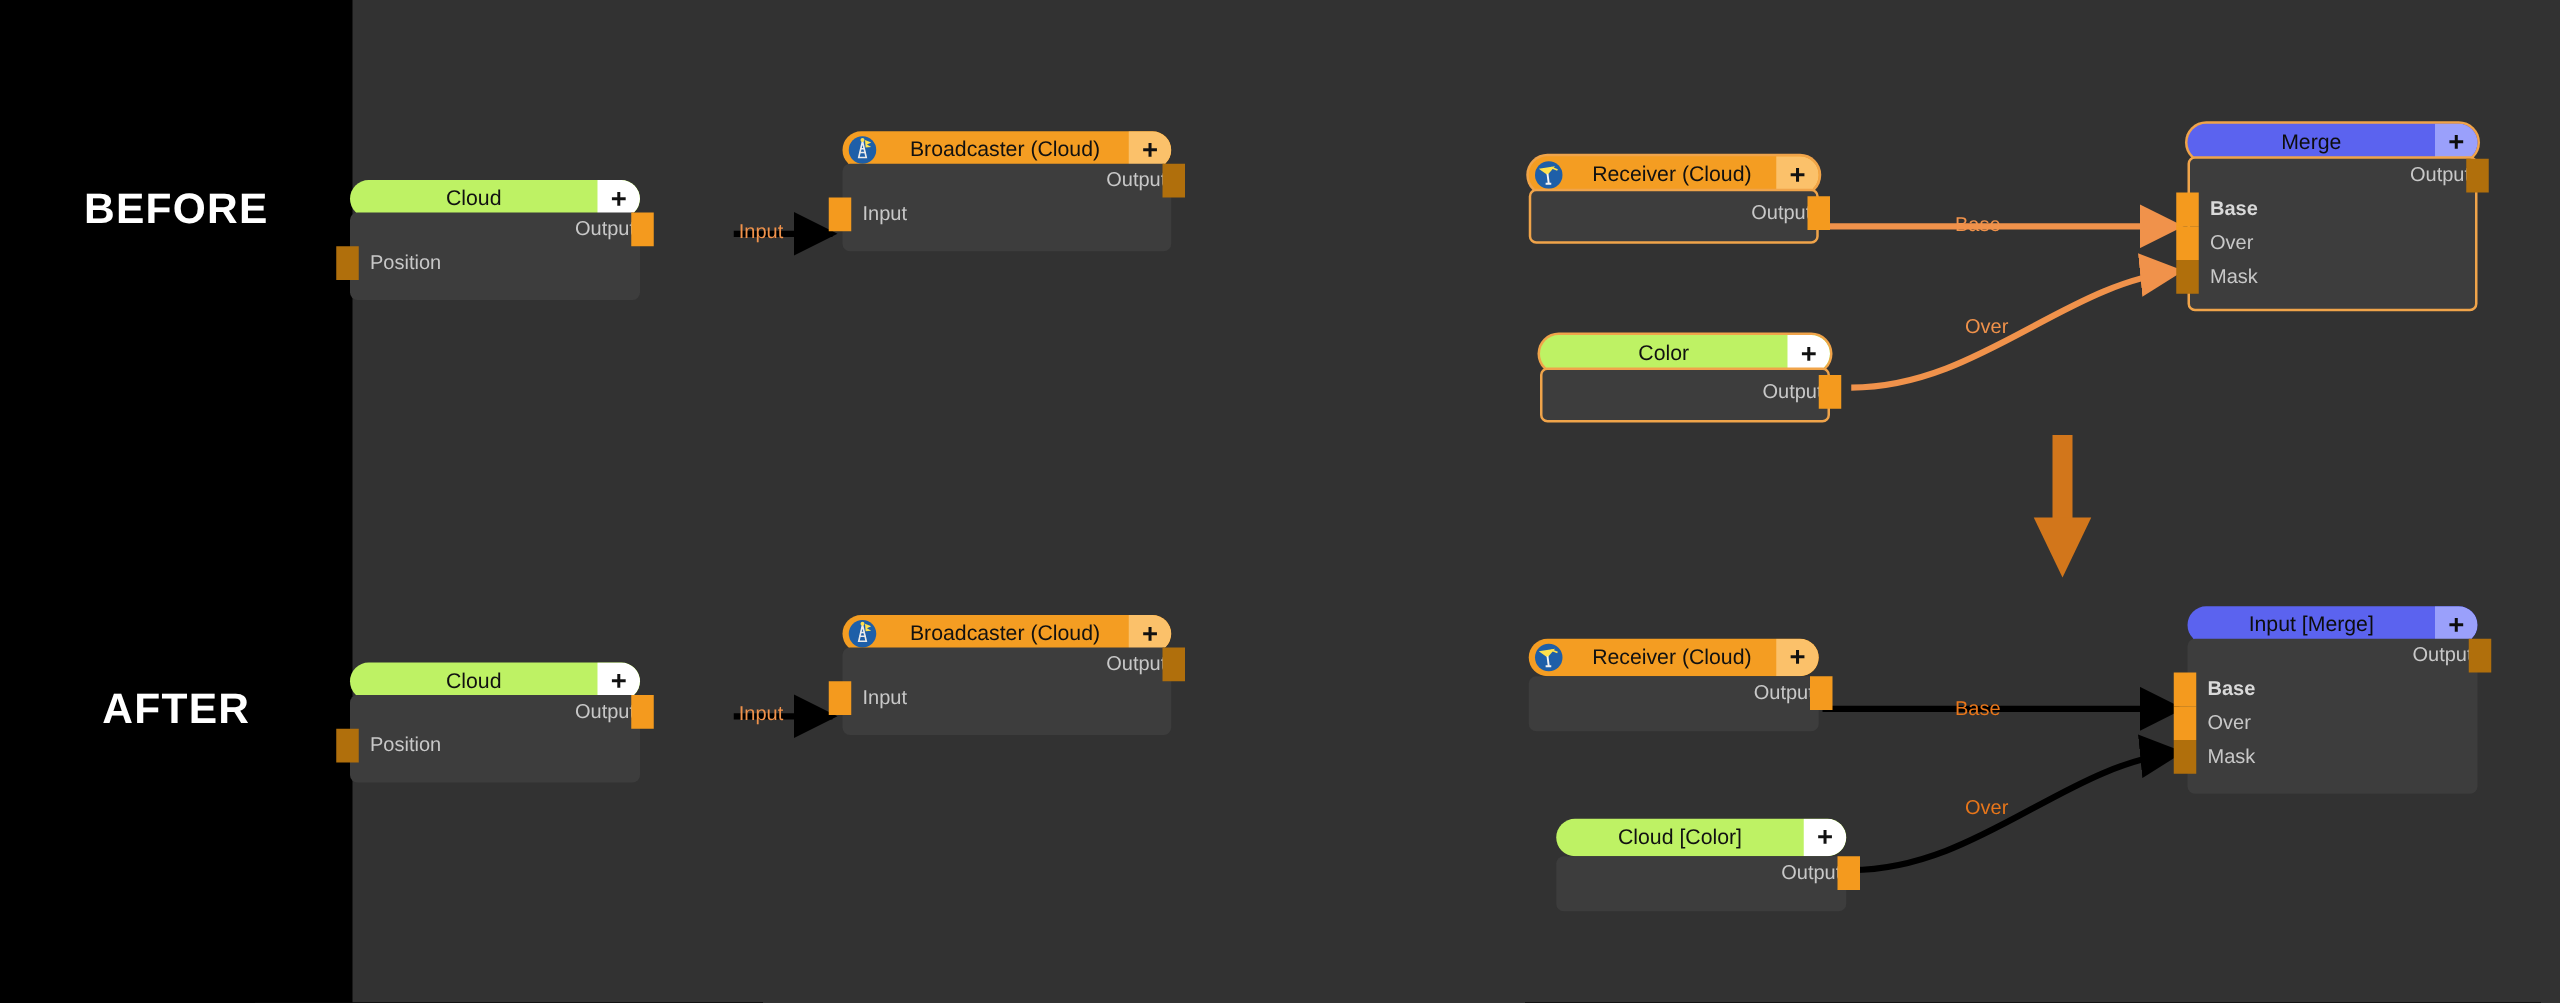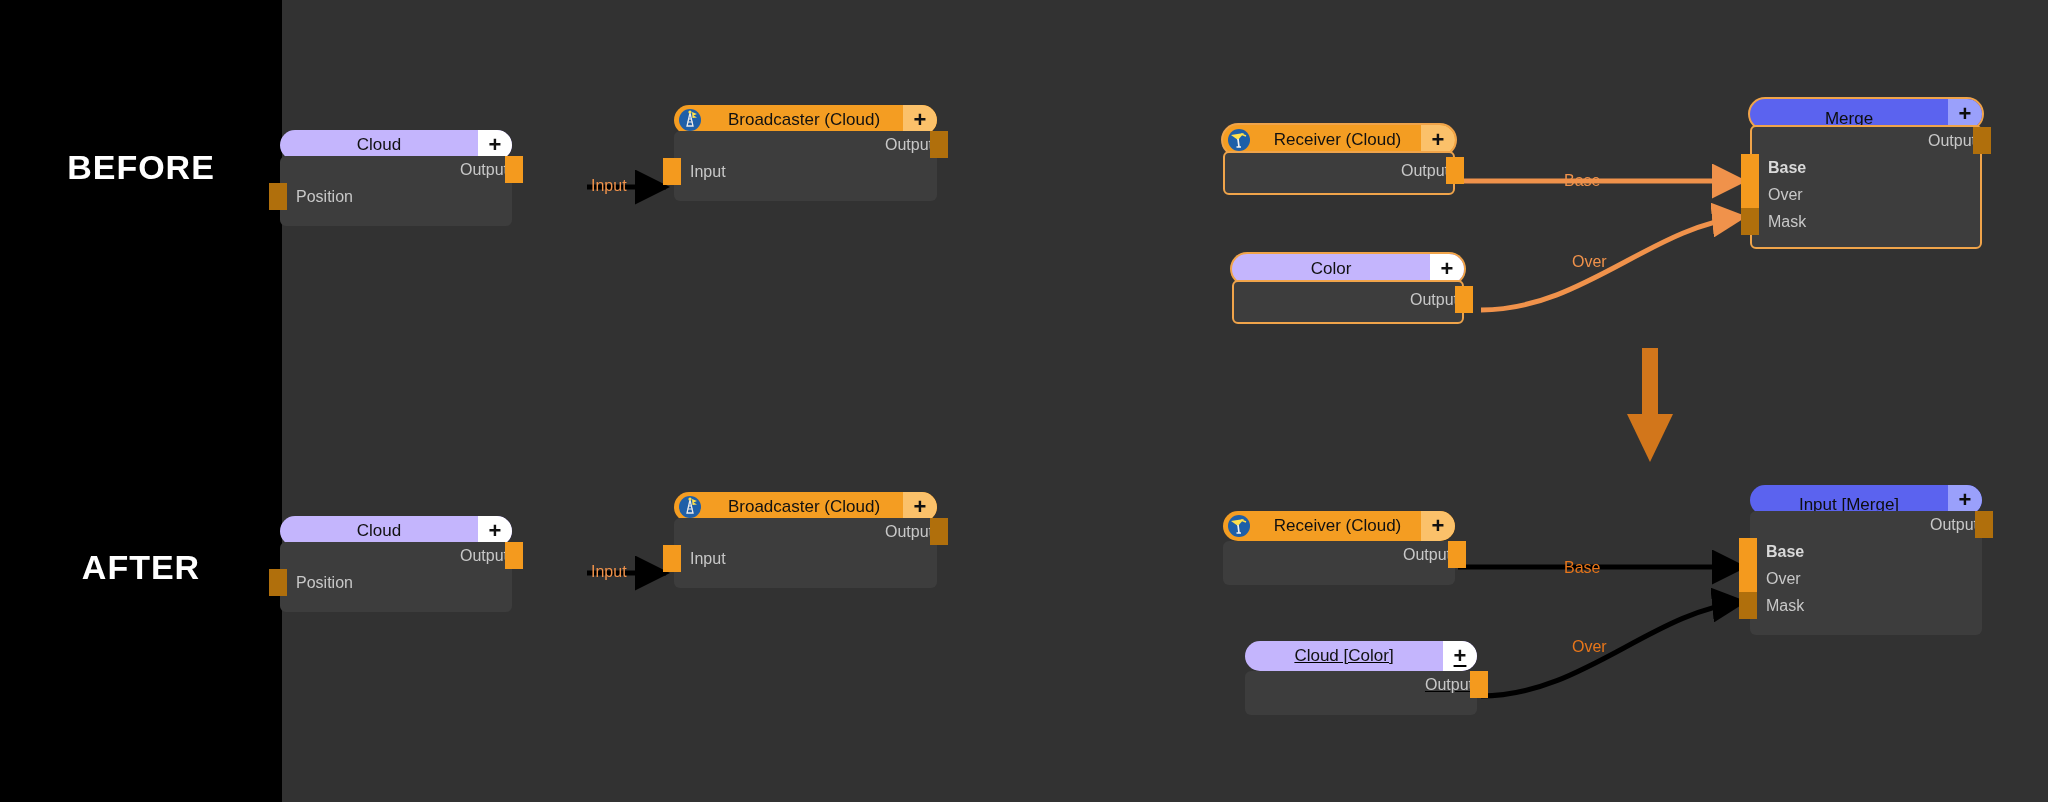--- a/index.html
+++ b/index.html
@@ -42,25 +42,25 @@
     flex: 0 0 34px; height: 30px; display: flex;
     align-items: center; justify-content: center;
     font-size: 22px; font-weight: bold; color: #111111;
     border-top-right-radius: 15px; border-bottom-right-radius: 15px;
   }
   .node-header .hdr-icon {
     flex: 0 0 30px; width: 30px; height: 30px; margin-left: 1px;
     display: flex; align-items: center; justify-content: center;
   }
   
-  .hdr-white     { background: #c4b5fd; }
+  .hdr-white     { background: #bef264; margin-top: 14px; }
   .hdr-white .hdr-plus  { background: #ffffff; }
   .hdr-orange    { background: #f49d22; }
   .hdr-orange .hdr-plus { background: #fbc16a; }
-  .hdr-blue      { background: #5b63ef; align-items: flex-end; }
+  .hdr-blue      { background: #5b63ef; }
   .hdr-blue .hdr-title  { color: #0d0d0d; }
   .hdr-blue .hdr-plus   { background: #9aa0fb; color: #0d0d0d; }
 
   .node-body {
     position: relative; margin-top: -4px;
     background: #3d3d3d; border-radius: 6px;
   }
   .node.selected .node-body { border: 2px solid #f0a44a; }
   .node.selected .node-header { box-shadow: 0 0 0 2px #f0a44a; border-radius:15px; }
 
@@ -309,21 +309,21 @@
           <span class="port-label">Output</span>
           <span class="sock right orange"></span>
         </div>
       </div>
     </div>
 
     <div class="conn-label" style="left:1282px; top:559px;">Base</div>
 
     <div class="conn-label" style="left:1290px; top:638px;">Over</div>
 
-    <div class="node" id="n-cloudcolor-after" style="left:963px; top:641px; width:232px;text-decoration:underline;">
+    <div class="node" id="n-cloudcolor-after" style="left:963px; top:641px; width:232px;">
       <div class="node-header hdr-white">
         <span class="hdr-title">Cloud [Color]</span>
         <span class="hdr-plus">+</span>
       </div>
       <div class="node-body" style="height:44px;">
         <div class="port-row out" style="margin-top:4px;">
           <span class="port-label">Output</span>
           <span class="sock right orange"></span>
         </div>
       </div>

